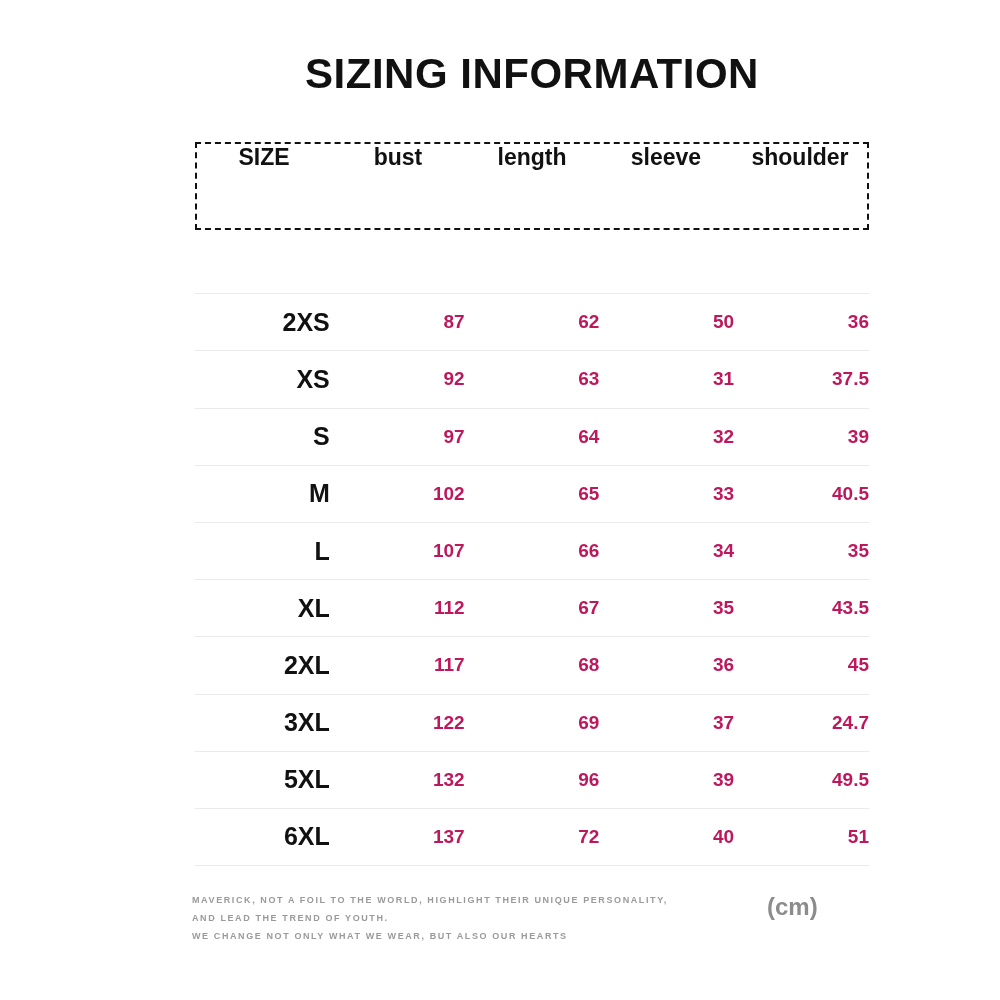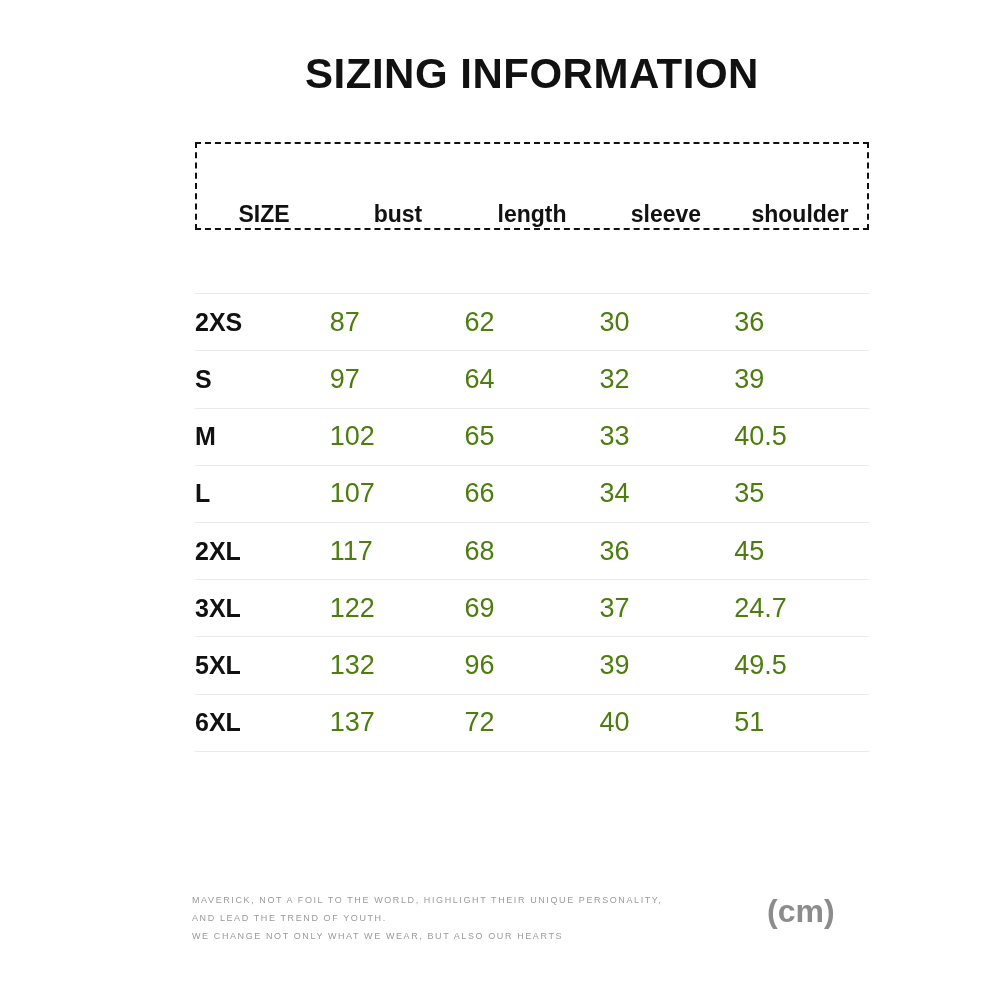--- a/index.html
+++ b/index.html
@@ -29,21 +29,21 @@
   }
   .header-box {
     position: absolute;
     left: 163px;
     top: 142px;
     width: 674px;
     height: 88px;
     box-sizing: border-box;
     border: 2px dashed #111111;
     display: flex;
-    align-items: flex-end;
+    align-items: flex-start;
   }
   .header-box .cell {
     flex: 0 0 20%;
     text-align: center;
     font-size: 23px;
     font-weight: 700;
     color: #111111;
   }
   .rows {
     position: absolute;
@@ -53,50 +53,51 @@
   }
   .trow {
     display: flex;
     align-items: center;
     height: 57.2px;
     box-sizing: border-box;
     border-bottom: 1px solid #eaeaea;
   }
   .trow .cell {
     flex: 0 0 20%;
-    text-align: left;
+    text-align: right;
   }
   .trow .size-cell {
     font-size: 25px;
     font-weight: 700;
     color: #111111;
   }
   .trow .val-cell {
-    font-size: 27px;
-    font-weight: 400;
-    color: #4d7c0f;
+    font-size: 19px;
+    font-weight: 700;
+    color: #be185d;
   }
   .footer {
     position: absolute;
     left: 160px;
     top: 891px;
     width: 420px;
+    font-weight: bold;
   }
   .footer-line {
     font-size: 9px;
     line-height: 18px;
     letter-spacing: 1.6px;
     color: #9a9a9a;
     white-space: nowrap;
   }
   .unit-label {
     position: absolute;
     left: 735px;
     top: 893px;
-    font-size: 32px;
+    font-size: 24px;
     font-weight: 700;
     color: #8c8c8c;
   }
 </style>
 </head>
 <body>
 
 <div class="page">
 
   <div class="title">SIZING INFORMATION</div>
@@ -114,22 +115,29 @@
       <div class="cell size-cell"></div>
       <div class="cell val-cell"></div>
       <div class="cell val-cell"></div>
       <div class="cell val-cell"></div>
       <div class="cell val-cell"></div>
     </div>
   <div class="trow">
       <div class="cell size-cell">2XS</div>
       <div class="cell val-cell">87</div>
       <div class="cell val-cell">62</div>
-      <div class="cell val-cell">30</div>
+      <div class="cell val-cell">50</div>
       <div class="cell val-cell">36</div>
+    </div>
+      <div class="trow">
+      <div class="cell size-cell">XS</div>
+      <div class="cell val-cell">92</div>
+      <div class="cell val-cell">63</div>
+      <div class="cell val-cell">31</div>
+      <div class="cell val-cell">37.5</div>
     </div>
       <div class="trow">
       <div class="cell size-cell">S</div>
       <div class="cell val-cell">97</div>
       <div class="cell val-cell">64</div>
       <div class="cell val-cell">32</div>
       <div class="cell val-cell">39</div>
     </div>
       <div class="trow">
       <div class="cell size-cell">M</div>
@@ -139,20 +147,27 @@
       <div class="cell val-cell">40.5</div>
     </div>
       <div class="trow">
       <div class="cell size-cell">L</div>
       <div class="cell val-cell">107</div>
       <div class="cell val-cell">66</div>
       <div class="cell val-cell">34</div>
       <div class="cell val-cell">35</div>
     </div>
       <div class="trow">
+      <div class="cell size-cell">XL</div>
+      <div class="cell val-cell">112</div>
+      <div class="cell val-cell">67</div>
+      <div class="cell val-cell">35</div>
+      <div class="cell val-cell">43.5</div>
+    </div>
+      <div class="trow">
       <div class="cell size-cell">2XL</div>
       <div class="cell val-cell">117</div>
       <div class="cell val-cell">68</div>
       <div class="cell val-cell">36</div>
       <div class="cell val-cell">45</div>
     </div>
       <div class="trow">
       <div class="cell size-cell">3XL</div>
       <div class="cell val-cell">122</div>
       <div class="cell val-cell">69</div>

